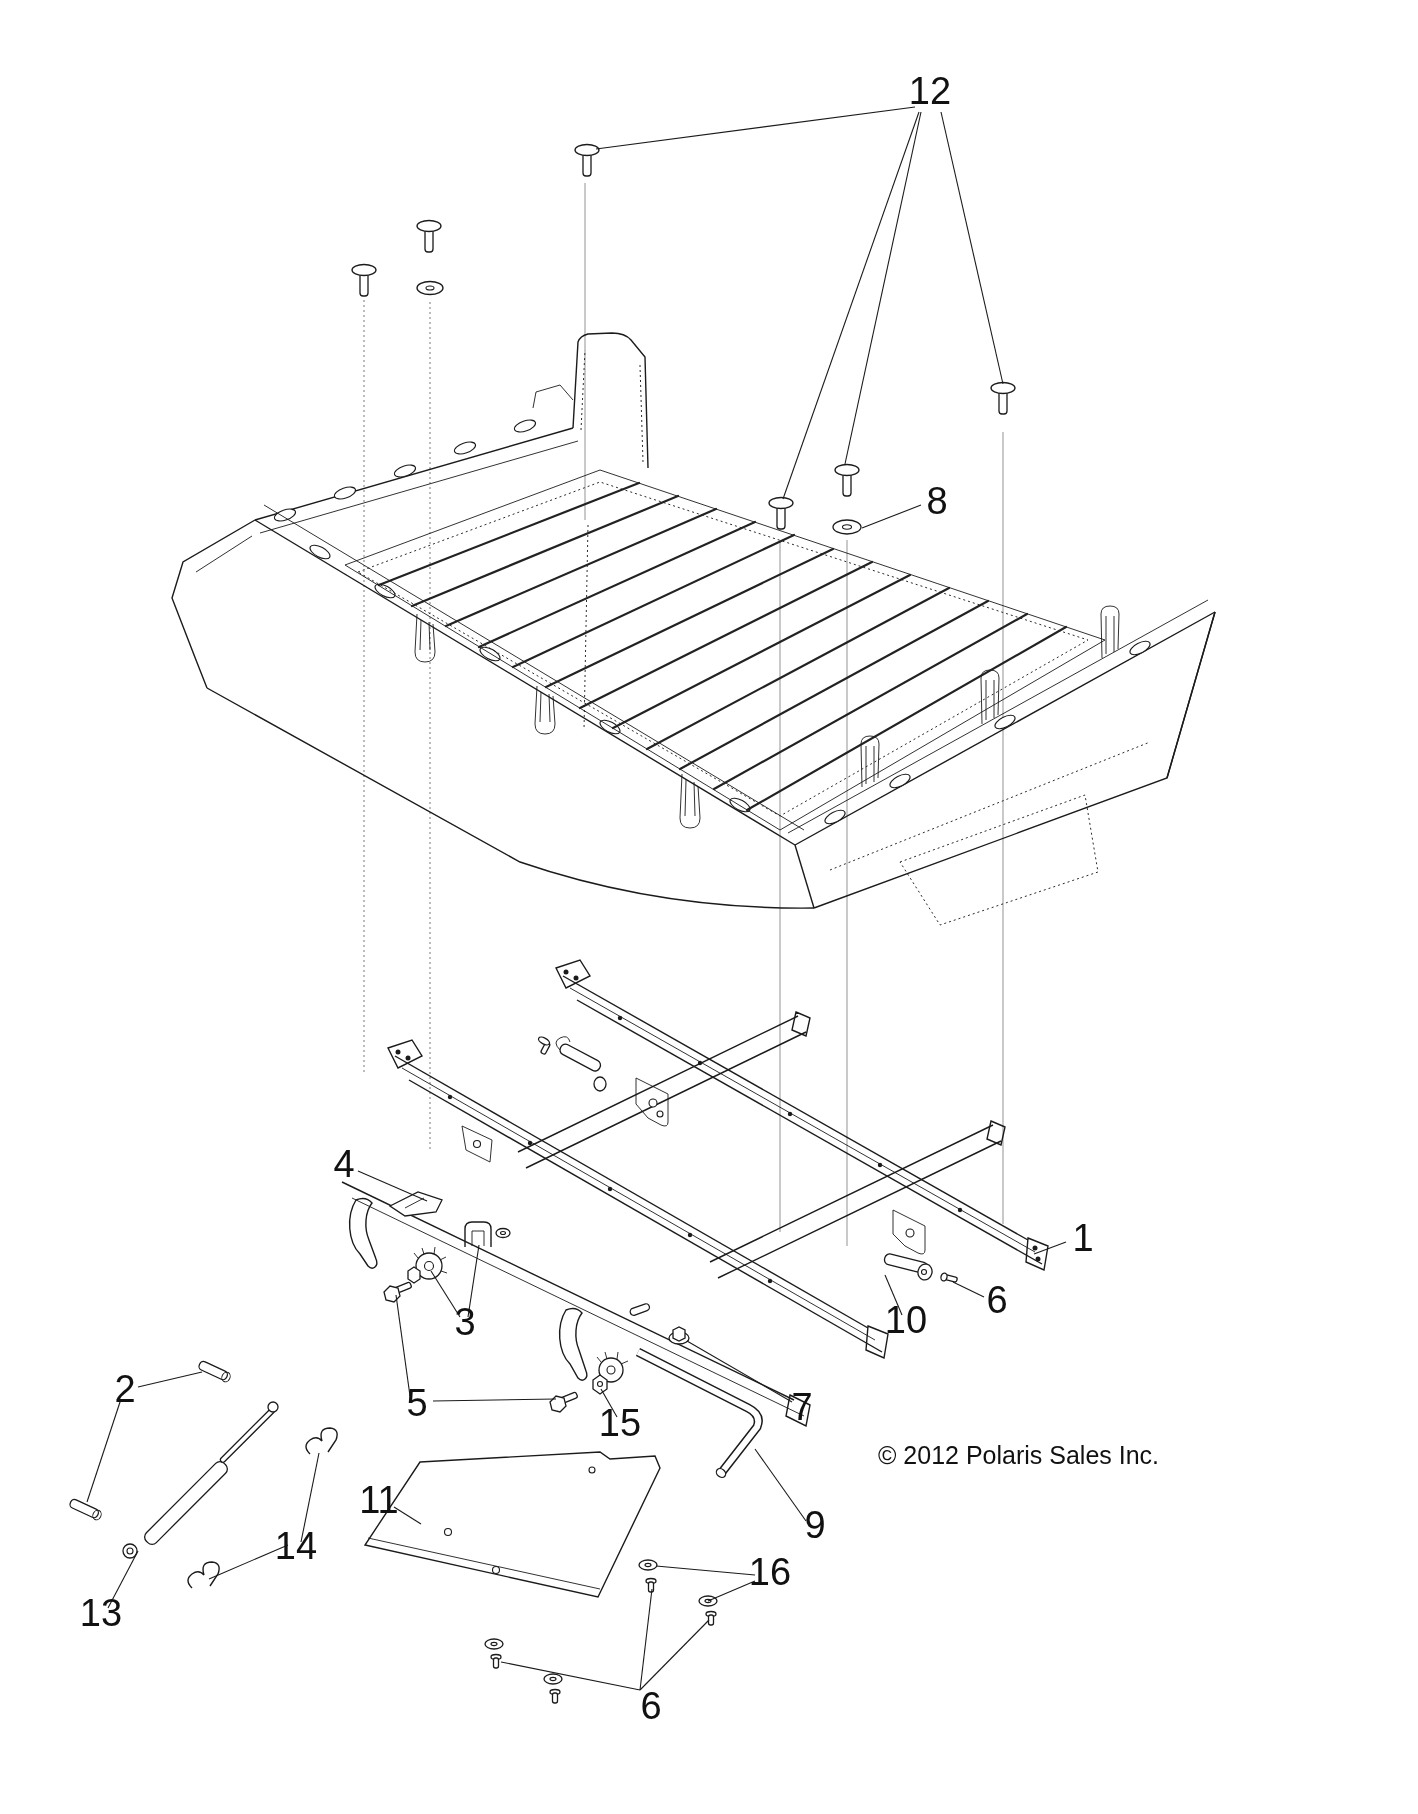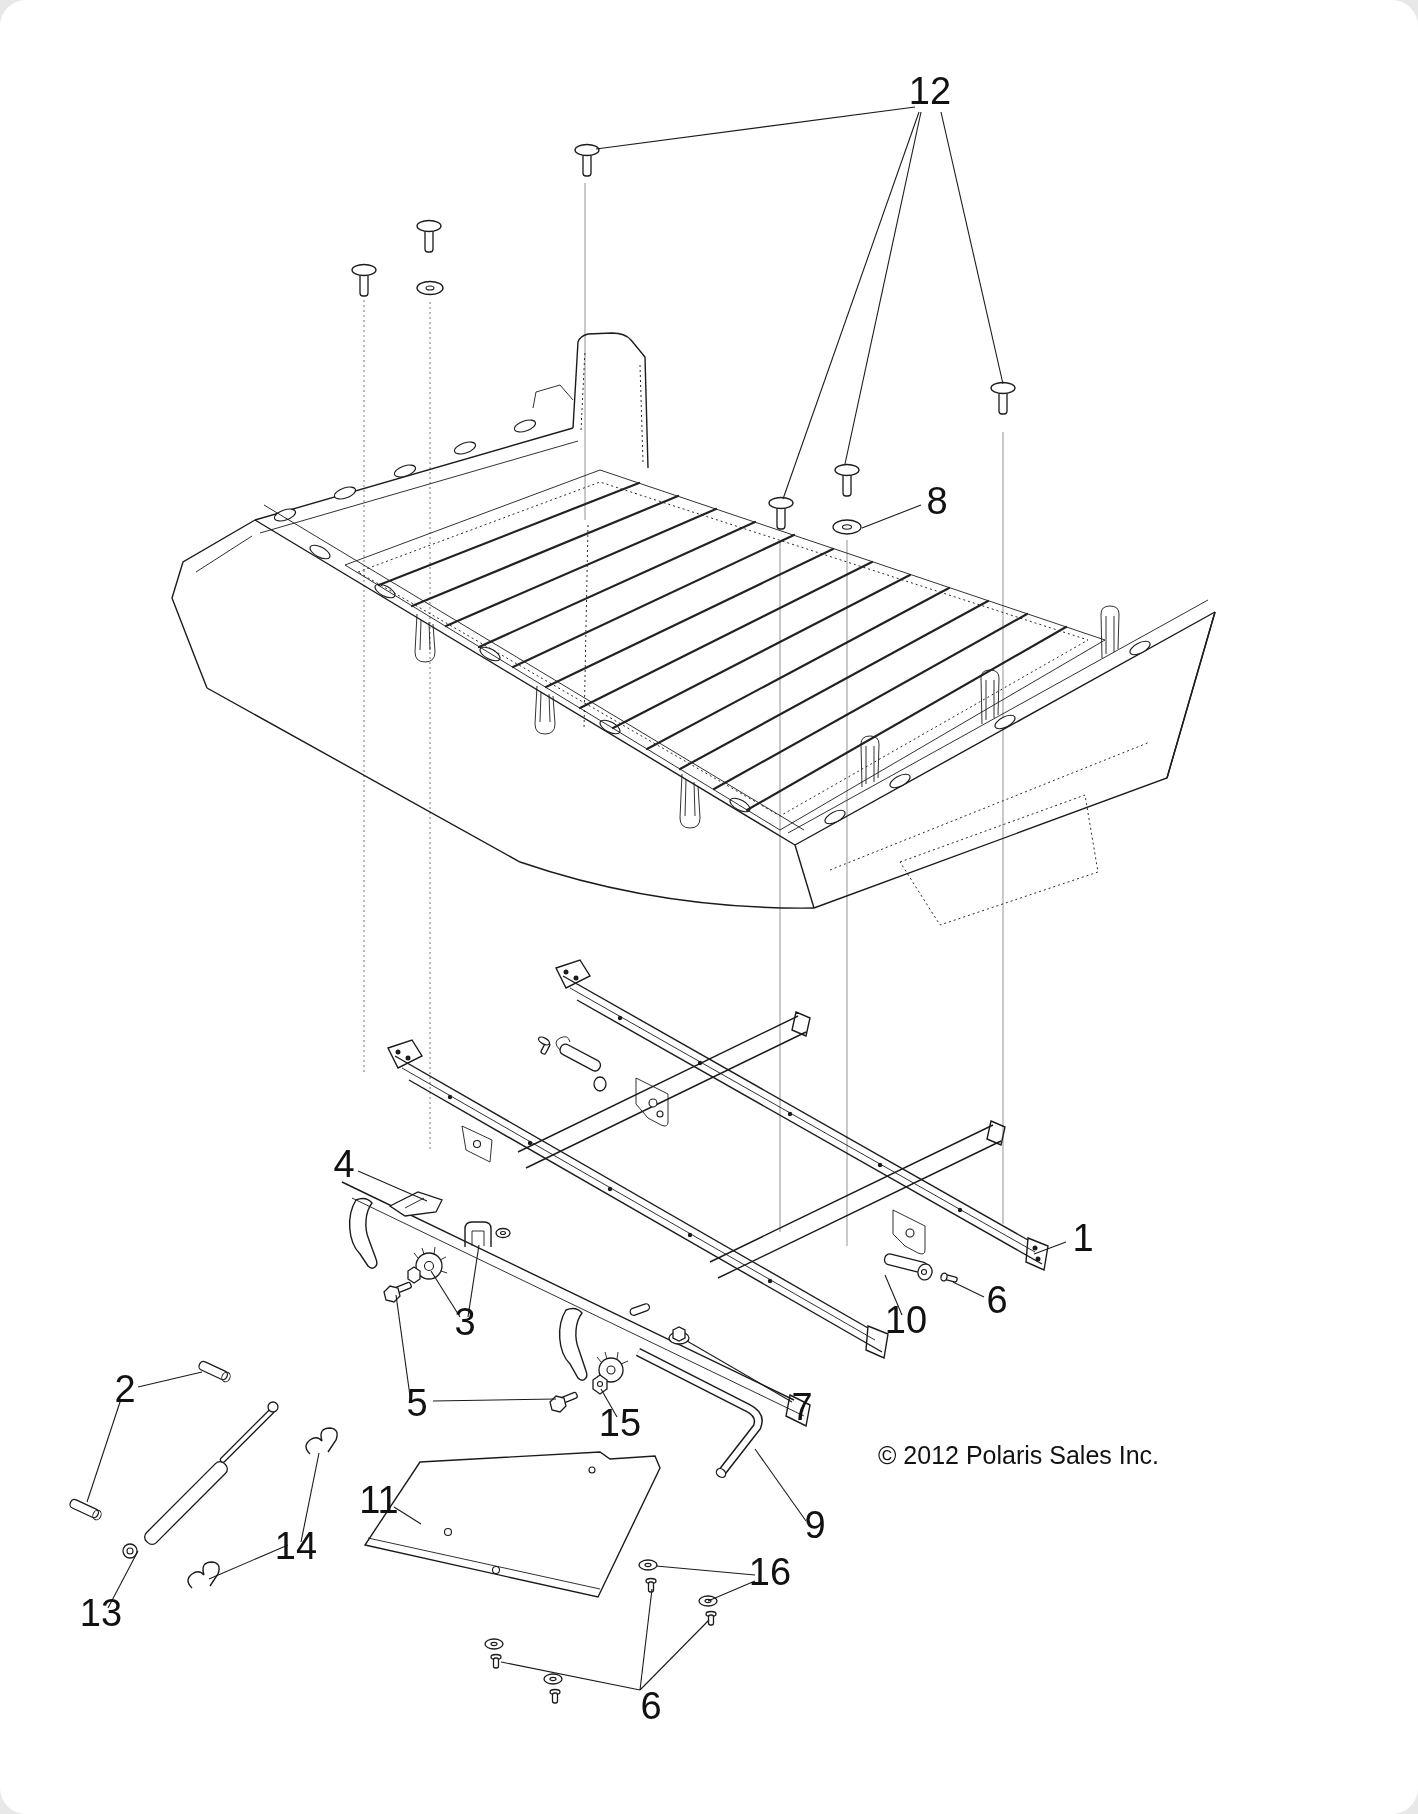--- a/index.html
+++ b/index.html
@@ -1,20 +1,19 @@
 <!DOCTYPE html>
 <html><head>
 <meta charset="utf-8">
 <style>
   html,body{margin:0;padding:0;background:#e8e8e8;}
   .stage{
     position:relative;width:1418px;height:1814px;margin:0 auto;
     background:#ffffff;overflow:hidden;
     font-family:"Liberation Sans", sans-serif;
-    border-radius:26px;
   }
   svg{position:absolute;left:0;top:0;}
   .callout-text{
     font-family:"Liberation Sans", sans-serif;
     font-size:38px;fill:#111;font-weight:400;
   }
   .copyright-text{
     font-family:"Liberation Sans", sans-serif;
     font-size:25px;fill:#111;
   }

